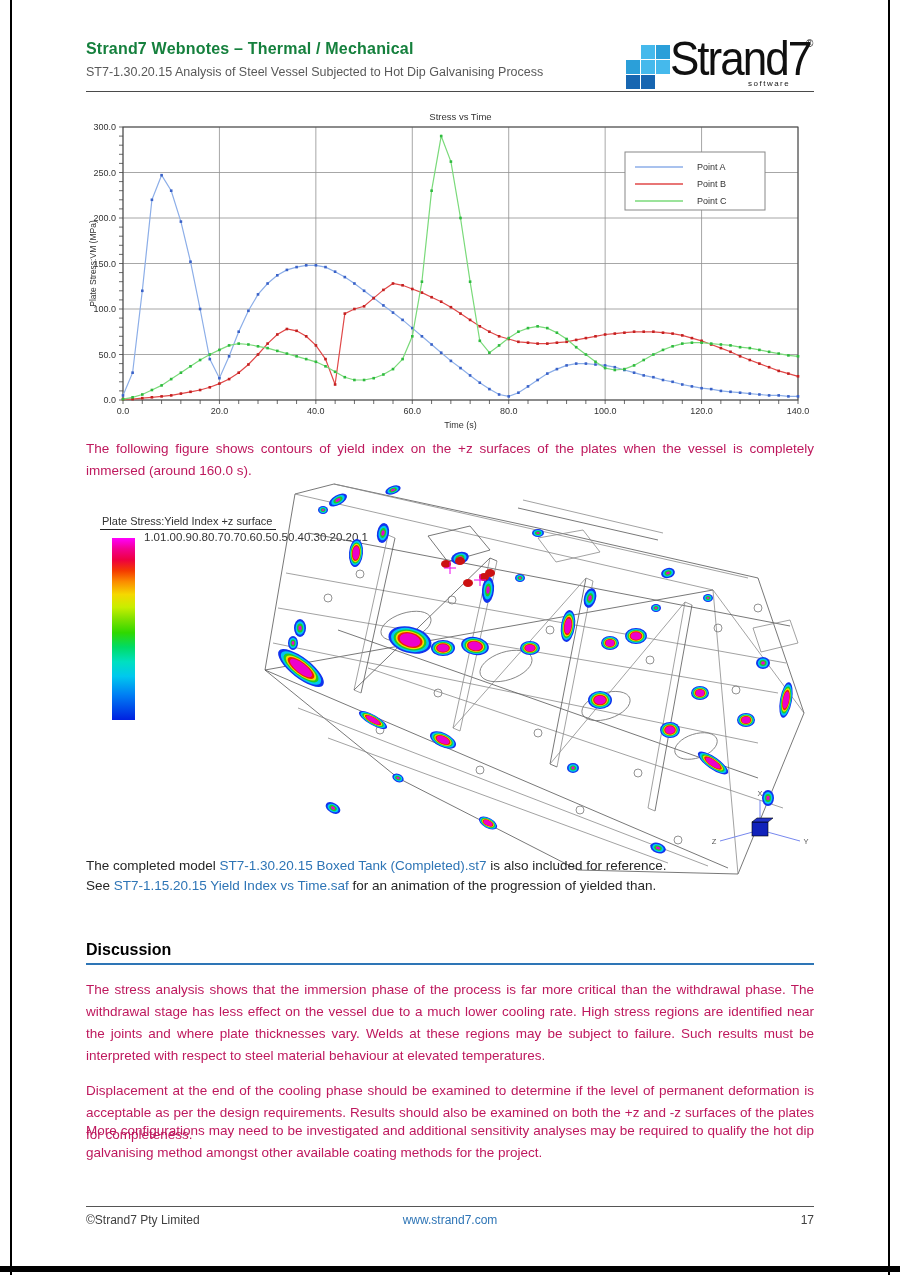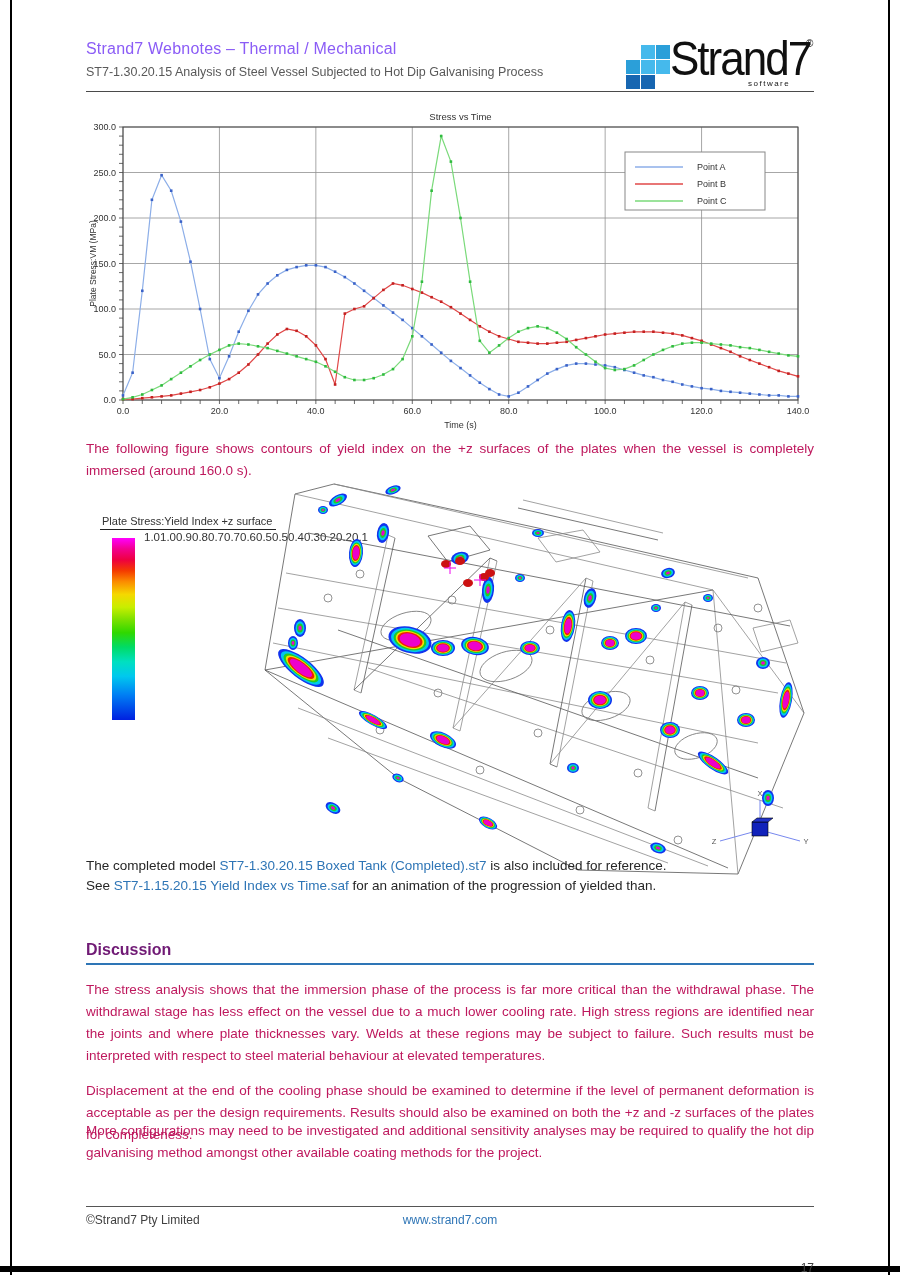--- a/index.html
+++ b/index.html
@@ -6,54 +6,54 @@
   body{
     width:900px;height:1275px;position:relative;overflow:hidden;background:#ffffff;
     font-family:"Liberation Sans",sans-serif;color:#2b2b2b;
   }
   .abs{position:absolute;}
   
   .frame-left{left:10px;top:0;width:2px;height:1275px;background:#000;}
   .frame-right{left:888px;top:0;width:2px;height:1275px;background:#000;}
   .frame-bottom{left:0;top:1266px;width:900px;height:6px;background:#000;}
   
-  .hdr-title{left:86px;top:40px;font-size:16px;font-weight:normal;color:#8b5cf6;letter-spacing:.2px;}
+  .hdr-title{left:86px;top:40px;font-size:16px;font-weight:bold;color:#15803d;letter-spacing:.2px;}
   .hdr-sub{left:86px;top:65px;font-size:12.5px;color:#595959;}
   .hdr-rule{left:86px;top:91px;width:728px;height:1px;background:#4a4a4a;}
   
   .logo{left:626px;top:38px;width:200px;height:58px;}
   .logo-mark{position:absolute;left:0;top:7px;width:46px;height:46px;}
   .logo-sq{position:absolute;width:14px;height:14px;}
   .logo-text{position:absolute;left:44px;top:-6px;font-size:44px;color:#101010;letter-spacing:-2px;transform:scaleY(1.08);transform-origin:top left;font-weight:400;}
   .logo-soft{position:absolute;left:122px;top:41px;font-size:8px;letter-spacing:1.5px;color:#151515;}
   .logo-reg{position:absolute;left:180px;top:0px;font-size:10px;color:#151515;}
   
   .para{left:86px;width:728px;font-size:13.5px;line-height:22px;text-align:justify;color:#be185d;}
   .linkline{left:86px;width:728px;font-size:13.5px;color:#262626;}
   a.doclink{color:#2e75b6;text-decoration:none;cursor:pointer;}
   
-  .disc-head{left:86px;top:941px;font-size:16px;font-weight:bold;color:#701a75;}
+  .disc-head{left:86px;top:941px;font-size:16px;font-weight:bold;color:#000000;}
   .disc-rule{left:86px;top:963px;width:728px;height:2px;background:#2e75b6;}
   
   .clegend{left:100px;top:484px;width:170px;margin-top:27px;}
   .clegend-title{font-size:11px;color:#333;border-bottom:1px solid #222;display:inline-block;padding:0 4px 2px 2px;white-space:nowrap;}
   .cbar-wrap{position:relative;margin-top:6px;height:200px;}
   .cbar{position:absolute;left:12px;top:2px;width:23px;height:182px;
     background:linear-gradient(to bottom,
       #ff00ff 0%, #f2008f 6%, #ee0040 12%, #f43b00 18%, #fb8c00 24%,
       #f5d800 31%, #c8ee00 38%, #7ae000 45%, #30d800 52%, #00db66 60%,
       #00e0c0 68%, #00c8ee 76%, #0080f4 86%, #0020e0 100%);}
   .cbar-vals{position:absolute;left:44px;top:-5px;height:196px;display:flex;flex-direction:row;justify-content:space-between;}
   .cbar-vals div{font-size:11.5px;color:#333;line-height:12px;}
   
   .ft-rule{left:86px;top:1206px;width:728px;height:1px;background:#555;}
   .ft{top:1213px;font-size:12px;color:#404040;}
   .ft-left{left:86px;text-align:center;}
   .ft-center{left:86px;width:728px;text-align:center;}
-  .ft-right{left:86px;width:728px;text-align:right;margin-top:48px;}
+  .ft-right{left:86px;width:728px;text-align:right;}
   svg{display:block;}
 </style>
 </head>
 <body>
 
 <div class="abs frame-left"></div>
 <div class="abs frame-right"></div>
 <div class="abs frame-bottom"></div>
 
 <div class="abs hdr-title">Strand7 Webnotes – Thermal / Mechanical</div>

